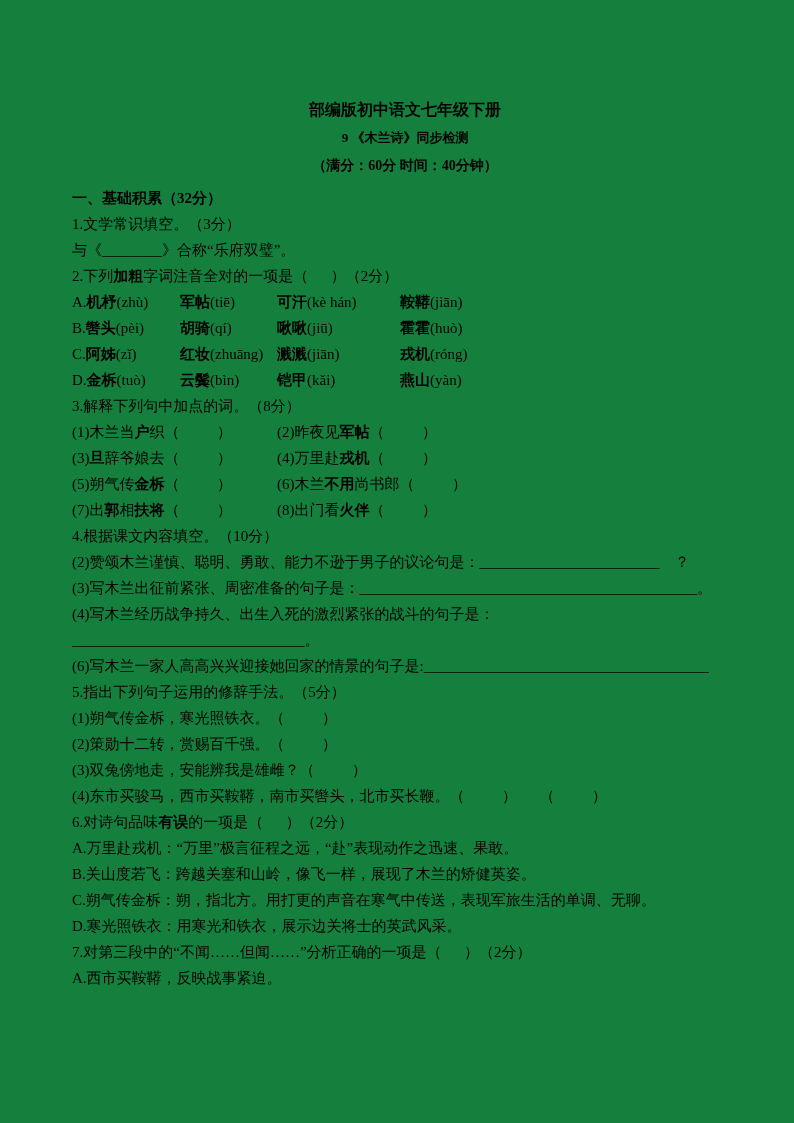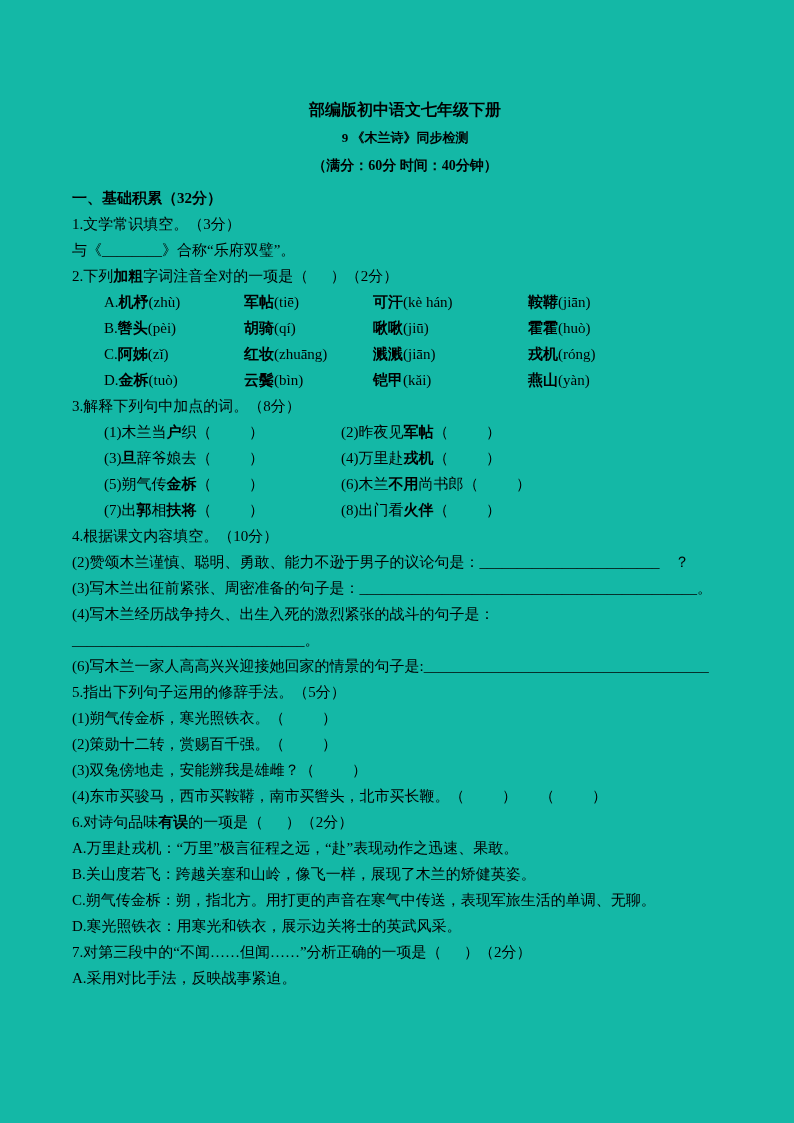--- a/index.html
+++ b/index.html
@@ -6,30 +6,30 @@
   html, body { background: #ffffff; }
   body {
     width: 794px; height: 1123px;
     font-family: "Liberation Serif", "DejaVu Serif", serif;
     color: #000;
     overflow: hidden;
   }
   .page {
     width: 794px; height: 1123px;
     padding: 97px 56px 0 72px;
-    background: #14b8a6;
+    background: #15803d;
   }
   .doc-header { text-align: center; }
   .doc-title   { font-size: 16px; font-weight: 700; line-height: 26px; }
   .doc-subtitle{ font-size: 13px; font-weight: 700; line-height: 30px; }
   .doc-meta    { font-size: 14px; font-weight: 700; line-height: 26px; }
   .doc-body { margin-top: 6px; font-size: 15px; }
   .line { line-height: 26px; white-space: pre-wrap; }
   .line.bold { font-weight: 700; }
-  .cell { display: inline-block; vertical-align: top; white-space: pre-wrap; margin-left: 32px; }
+  .cell { display: inline-block; vertical-align: top; white-space: pre-wrap; }
   .pinyin-row .cell:nth-child(1) { width: 108px; }
   .pinyin-row .cell:nth-child(2) { width: 97px; }
   .pinyin-row .cell:nth-child(3) { width: 123px; }
   .pair-row .cell:nth-child(1) { width: 205px; }
   b { font-weight: 700; }
 </style>
 </head>
 <body>
 
 <div class="page">
@@ -61,15 +61,15 @@
       <div class="line">(1)朔气传金柝，寒光照铁衣。（          ）</div>
       <div class="line">(2)策勋十二转，赏赐百千强。（          ）</div>
       <div class="line">(3)双兔傍地走，安能辨我是雄雌？（          ）</div>
       <div class="line">(4)东市买骏马，西市买鞍鞯，南市买辔头，北市买长鞭。（          ）      （          ）</div>
       <div class="line">6.对诗句品味<b>有误</b>的一项是（      ）（2分）</div>
       <div class="line">A.万里赴戎机：“万里”极言征程之远，“赴”表现动作之迅速、果敢。</div>
       <div class="line">B.关山度若飞：跨越关塞和山岭，像飞一样，展现了木兰的矫健英姿。</div>
       <div class="line">C.朔气传金柝：朔，指北方。用打更的声音在寒气中传送，表现军旅生活的单调、无聊。</div>
       <div class="line">D.寒光照铁衣：用寒光和铁衣，展示边关将士的英武风采。</div>
       <div class="line">7.对第三段中的“不闻……但闻……”分析正确的一项是（      ）（2分）</div>
-      <div class="line">A.采用对比手法，反映战事紧迫。</div>
+      <div class="line">A.西市买鞍鞯，反映战事紧迫。</div>
     </div>
 </div>
 
 </body></html>

